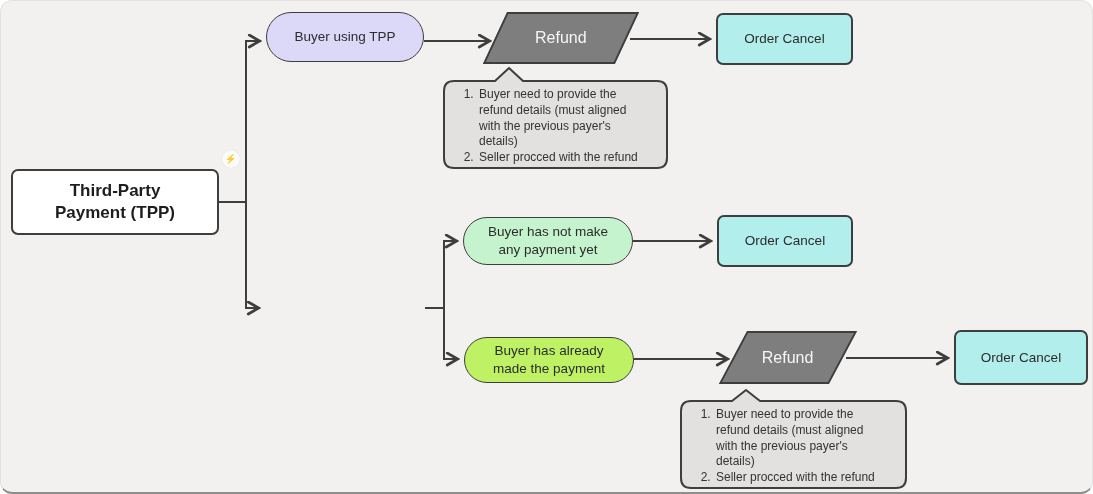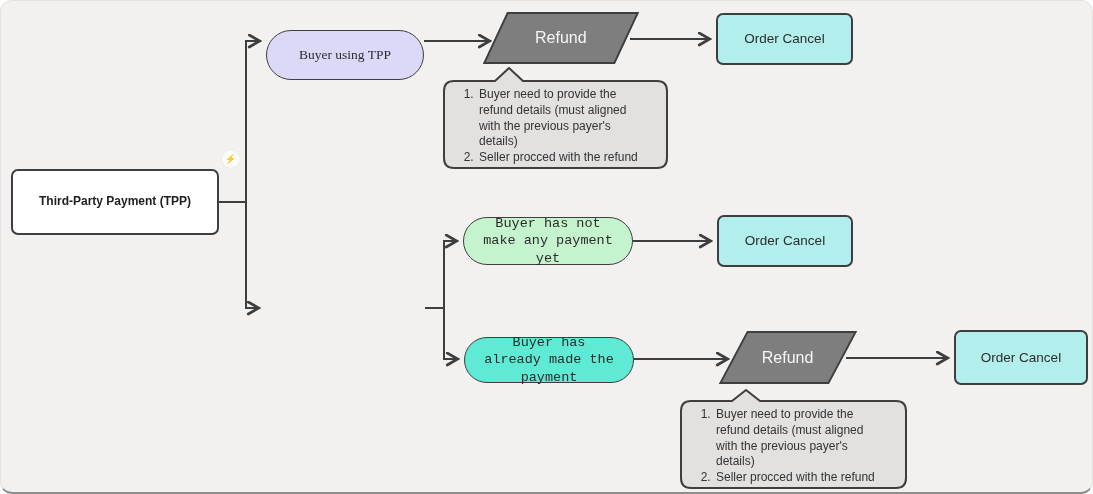--- a/index.html
+++ b/index.html
@@ -15,31 +15,31 @@
   }
   #wires{position:absolute;left:0;top:0;width:1093px;height:494px;pointer-events:none;}
   .node{
     position:absolute;display:flex;align-items:center;justify-content:center;
     text-align:center;border:2px solid #3e3e3e;background:#fff;
   }
   .rect{border-radius:7px;}
   .pill{border-radius:26px;border-width:1.5px;}
   .node .lbl{font-size:13.5px;font-weight:500;line-height:1.3;color:#2c2c2c;}
   #root-node{left:10px;top:168px;width:208px;height:66px;}
-  #root-node .lbl{font-size:12px;font-weight:600;max-width:165px;color:#1d1d1f;}
+  #root-node .lbl{font-size:17px;font-weight:600;max-width:165px;color:#1d1d1f;}
   #badge{
     position:absolute;left:221px;top:149px;width:18px;height:18px;border-radius:50%;
     background:#fbfbfa;display:flex;align-items:center;justify-content:center;
     font-size:9px;color:#a9a9b4;box-shadow:0 0 1px rgba(0,0,0,.15);
   }
-  #buyer-pill{left:265px;top:29px;width:158px;height:50px;background:#dcd9f8;font-family:Liberation Serif, serif;}
+  #buyer-pill{left:265px;top:11px;width:158px;height:50px;background:#dcd9f8;}
   #seller-pill{left:264px;top:283px;width:160px;height:49px;background:#fbe3ac;}
   #nopay-pill{left:462px;top:216px;width:170px;height:48px;background:#c5f3cd;}
-  #paid-pill{left:463px;top:336px;width:170px;height:46px;background:#5eead4;}
-  #nopay-pill .lbl,#paid-pill .lbl{max-width:134px;font-family:Liberation Mono, monospace;}
+  #paid-pill{left:463px;top:336px;width:170px;height:46px;background:#bef264;}
+  #nopay-pill .lbl,#paid-pill .lbl{max-width:134px;}
   .cancel{background:#b2eeec;}
   #cancel-top{left:715px;top:12px;width:137px;height:52px;}
   #cancel-mid{left:716px;top:214px;width:136px;height:52px;}
   #cancel-bot{left:953px;top:329px;width:134px;height:55px;}
   .par{
     position:absolute;background:#7e7e7e;border:2px solid #3e3e3e;
     display:flex;align-items:center;justify-content:center;
   }
   #refund-top{left:494px;top:11px;width:132px;height:52px;transform:skewX(-25deg);}
   #refund-bot{left:732px;top:330px;width:110px;height:53px;transform:skewX(-28deg);}

